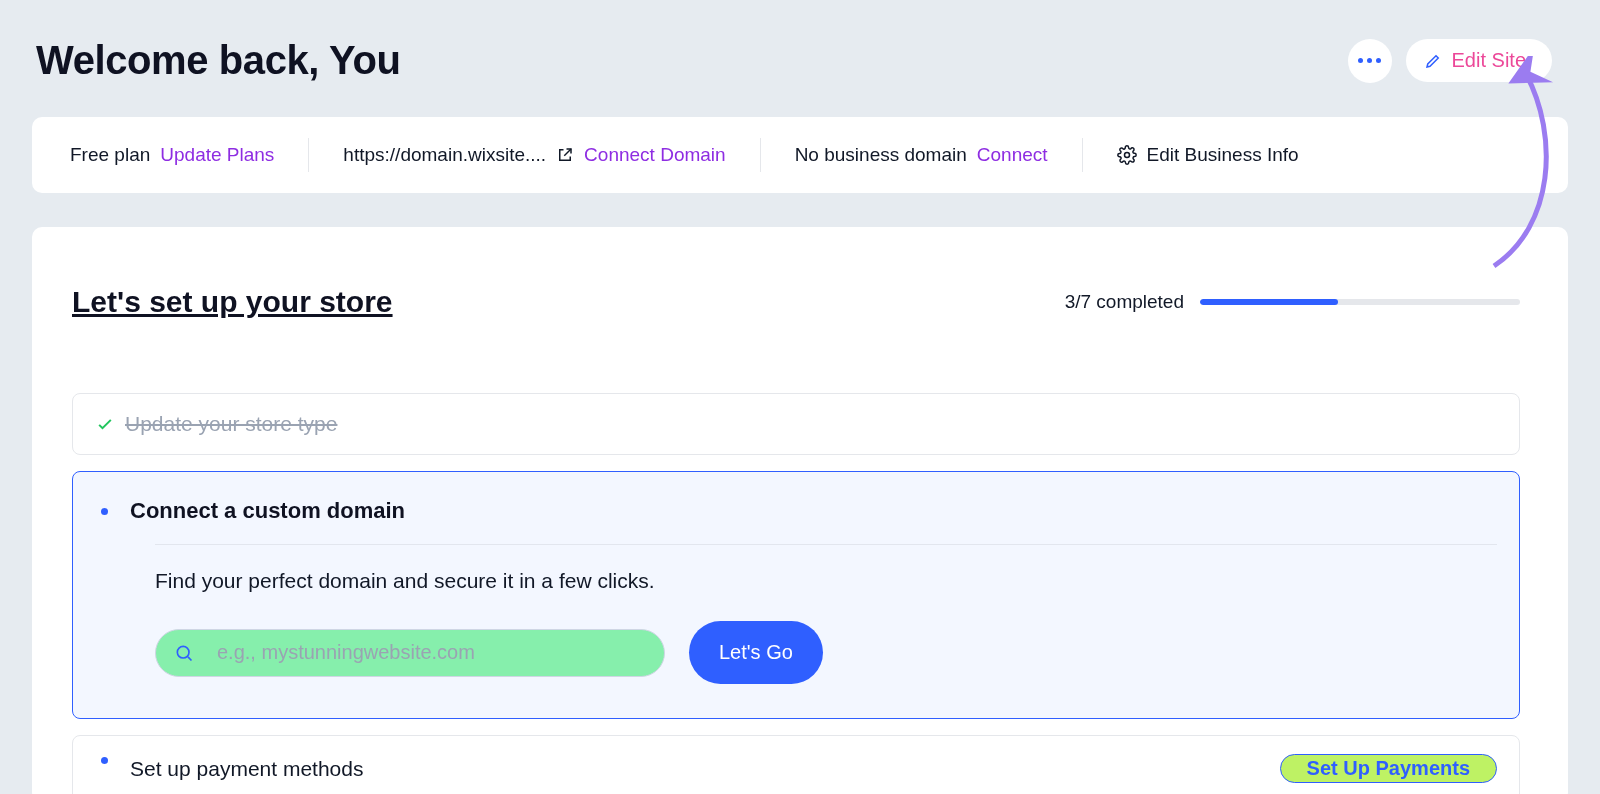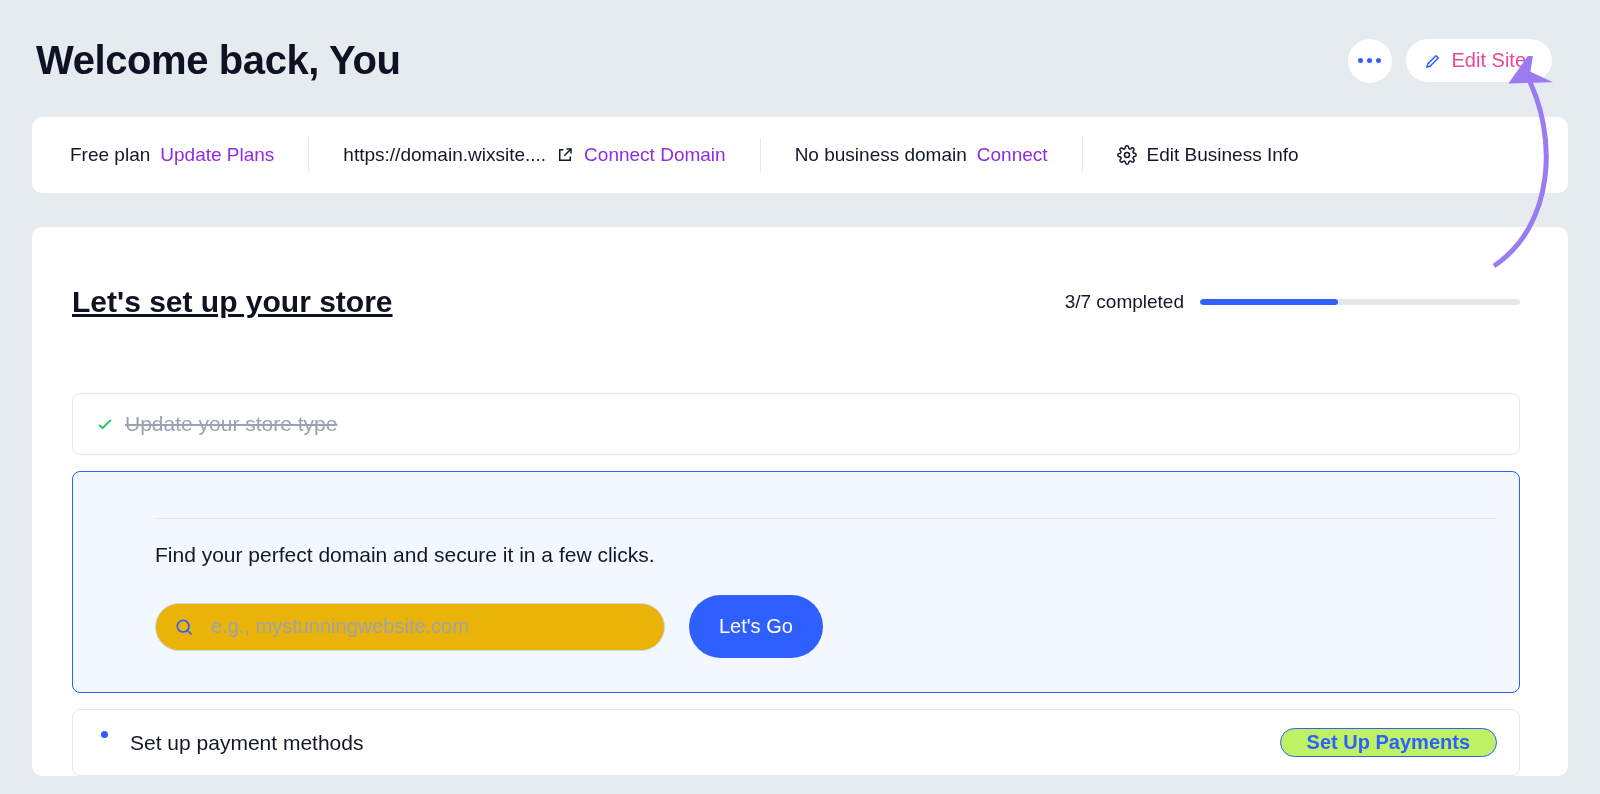--- a/index.html
+++ b/index.html
@@ -166,22 +166,22 @@
     gap: 24px;
   }
   .search-input {
     width: 510px;
     height: 48px;
     border: 1px solid #cfd6e4;
     border-radius: 999px;
     display: flex;
     align-items: center;
     padding: 0 18px;
-    background: #eab308;
-    gap: 17px;
+    background: #86efac;
+    gap: 23px;
   }
   .search-icon { width: 20px; height: 20px; stroke: #2f5fff; fill: none; stroke-width: 2; }
   .search-input input {
     border: none; outline: none; font-size: 20px; color: #111827; flex: 1;
     background: transparent;
   }
   .search-input input::placeholder { color: #9aa3b2; }
   .go-btn {
     background: #2f5fff;
     color: #fff;
@@ -280,20 +280,24 @@
   <div class="steps">
 
     <div class="step-row done">
       <svg class="check-svg" viewBox="0 0 24 24">
         <path d="M5 13l4 4 10-10"></path>
       </svg>
       <span class="step-label">Update your store type</span>
     </div>
 
     <div class="step-active">
+      <div class="step-active-head">
+        <span class="bullet-dot"></span>
+        <span class="step-active-title">Connect a custom domain</span>
+      </div>
       <div class="step-active-divider"></div>
       <div class="step-active-body">
         <div class="step-desc">Find your perfect domain and secure it in a few clicks.</div>
         <div class="domain-search-row">
           <div class="search-input">
             <svg class="search-icon" viewBox="0 0 24 24">
               <circle cx="11" cy="11" r="7"></circle>
                 <path d="M21 21l-4.3-4.3"></path>
             </svg>
             <input type="text" placeholder="e.g., mystunningwebsite.com" style="">

